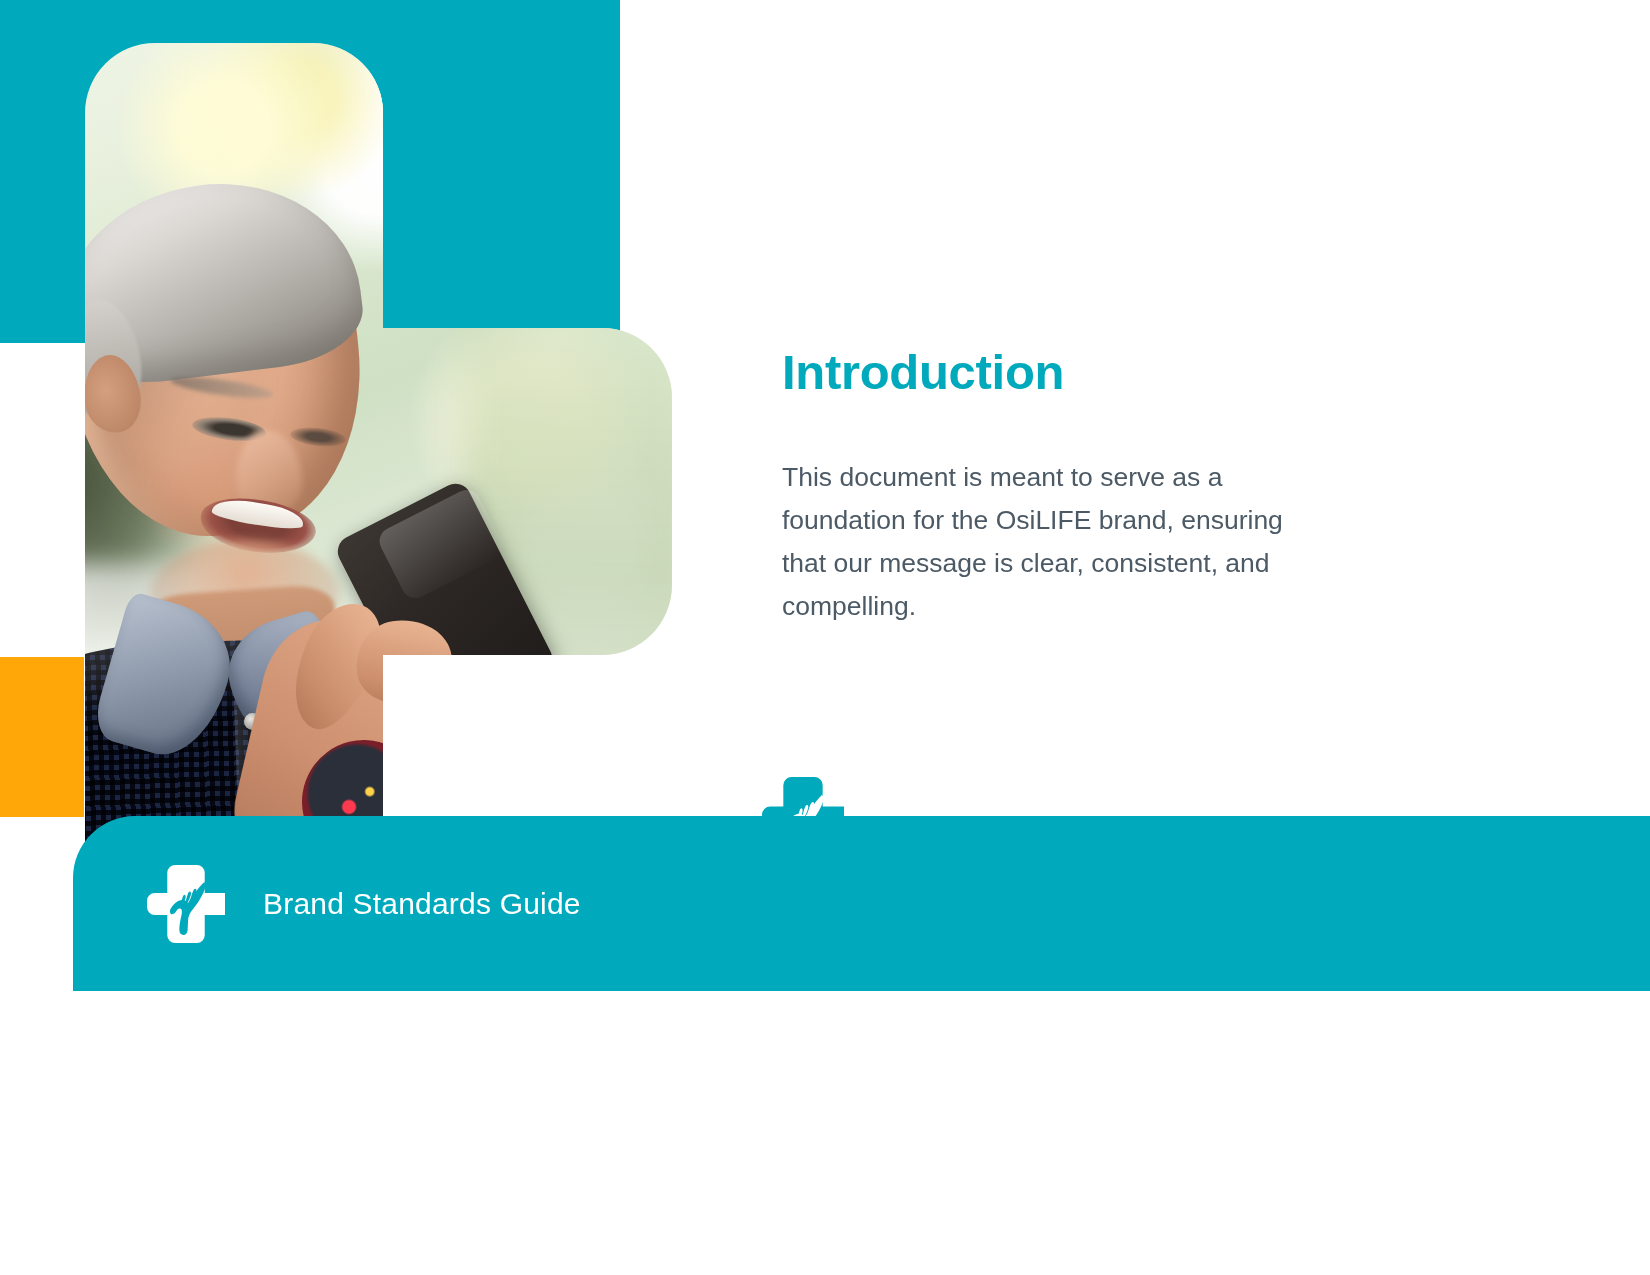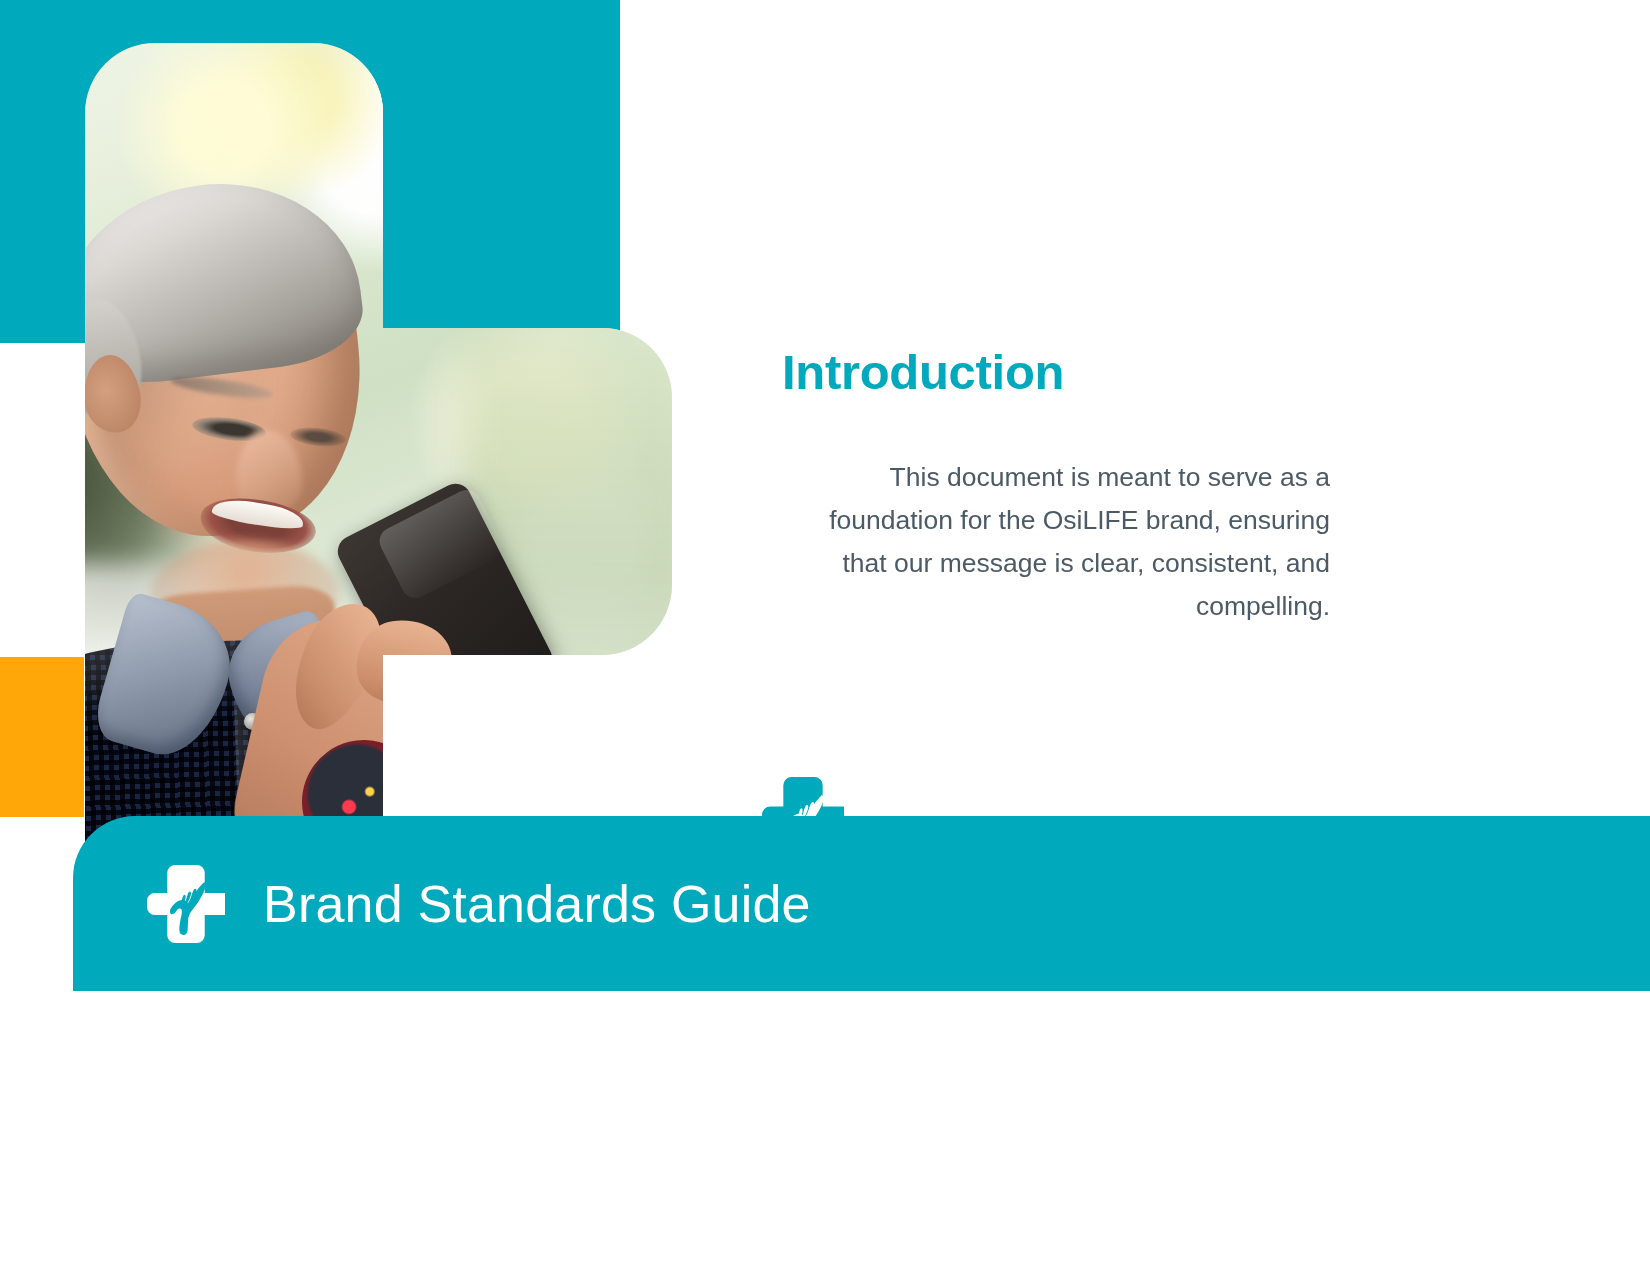--- a/index.html
+++ b/index.html
@@ -275,21 +275,20 @@
     line-height: 1.1;
     white-space: nowrap;
   }
   .body-copy {
     margin-top: 56px;
     color: #4c5a66;
     font-size: 26.5px;
     line-height: 43px;
     font-weight: 400;
     max-width: 548px;
-    text-align: right;
   }
 
   
   .logo-cluster { position: absolute; left: 0; top: 0; width: 1650px; height: 1275px; pointer-events: none; }
   .mark { position: absolute; }
 
   
   .footer {
     position: absolute;
     left: 73px; bottom: 0;
@@ -300,21 +299,21 @@
     align-items: center;
   }
   .footer-logo {
     width: 78px; height: 92px;
     margin-left: 74px;
     flex: 0 0 auto;
   }
   .footer-title {
     margin-left: 38px;
     color: #ffffff;
-    font-size: 52px;
+    font-size: 30px;
     font-weight: 400;
     letter-spacing: 0.2px;
     white-space: nowrap;
   }
 </style>
 </head>
 <body>
 
 <div class="page">
 

